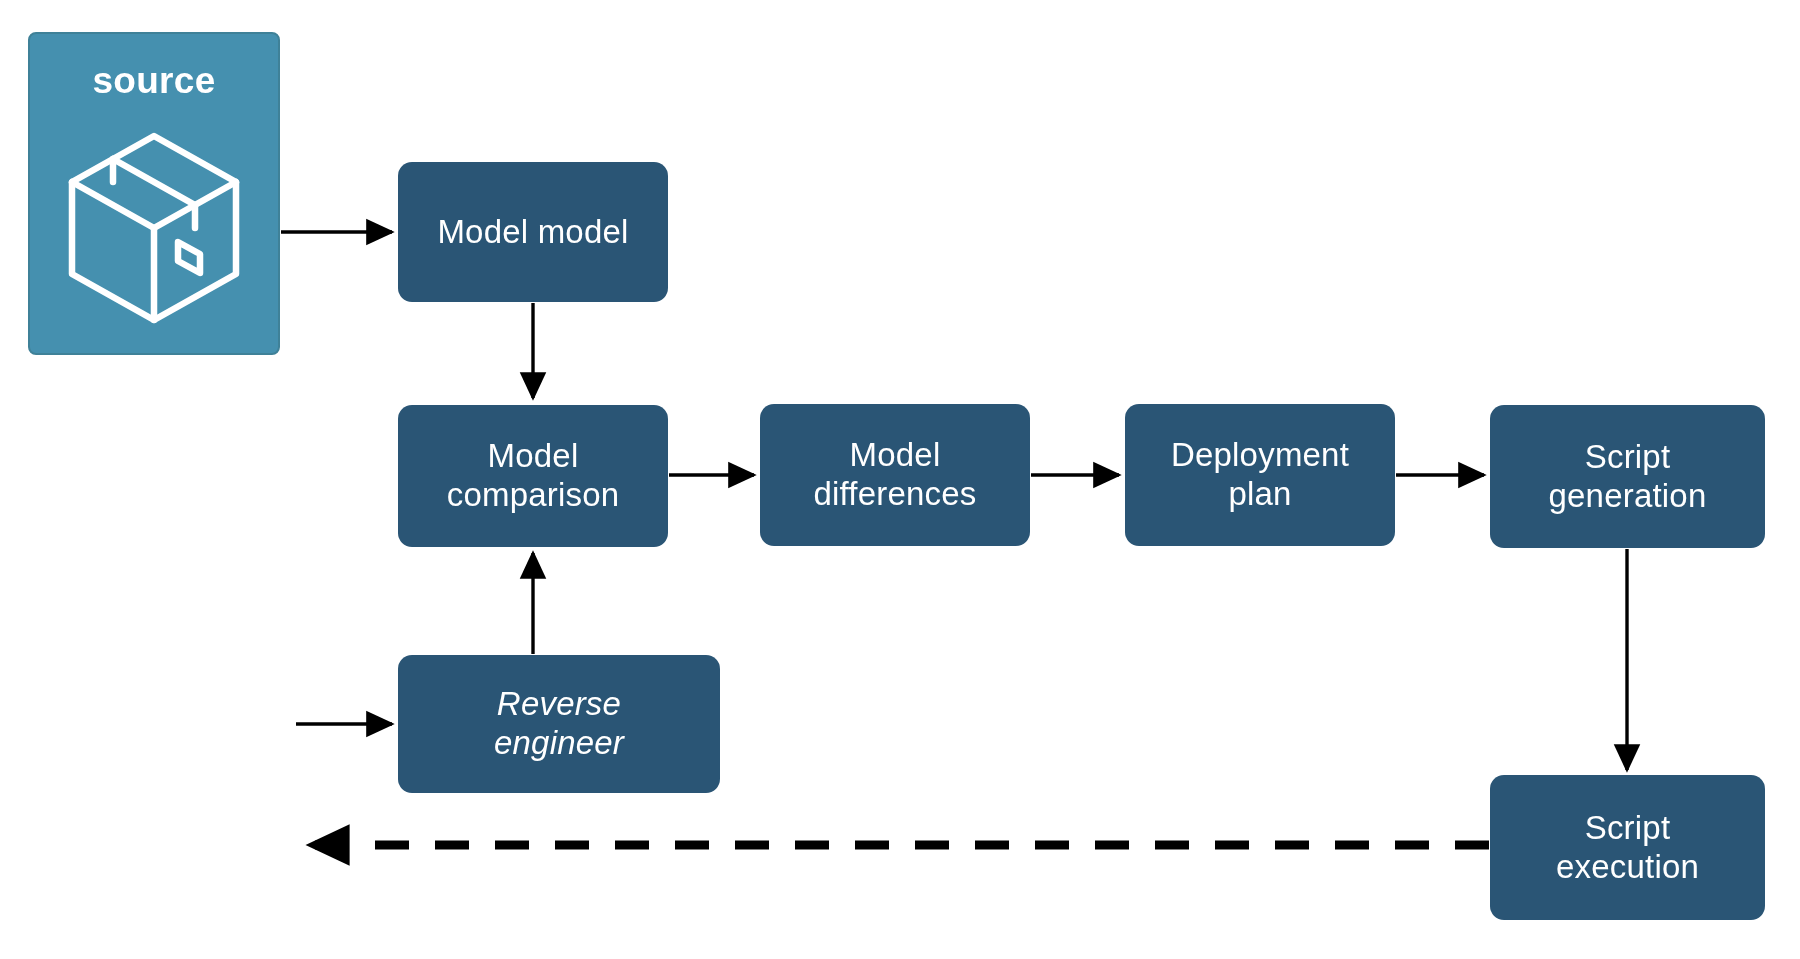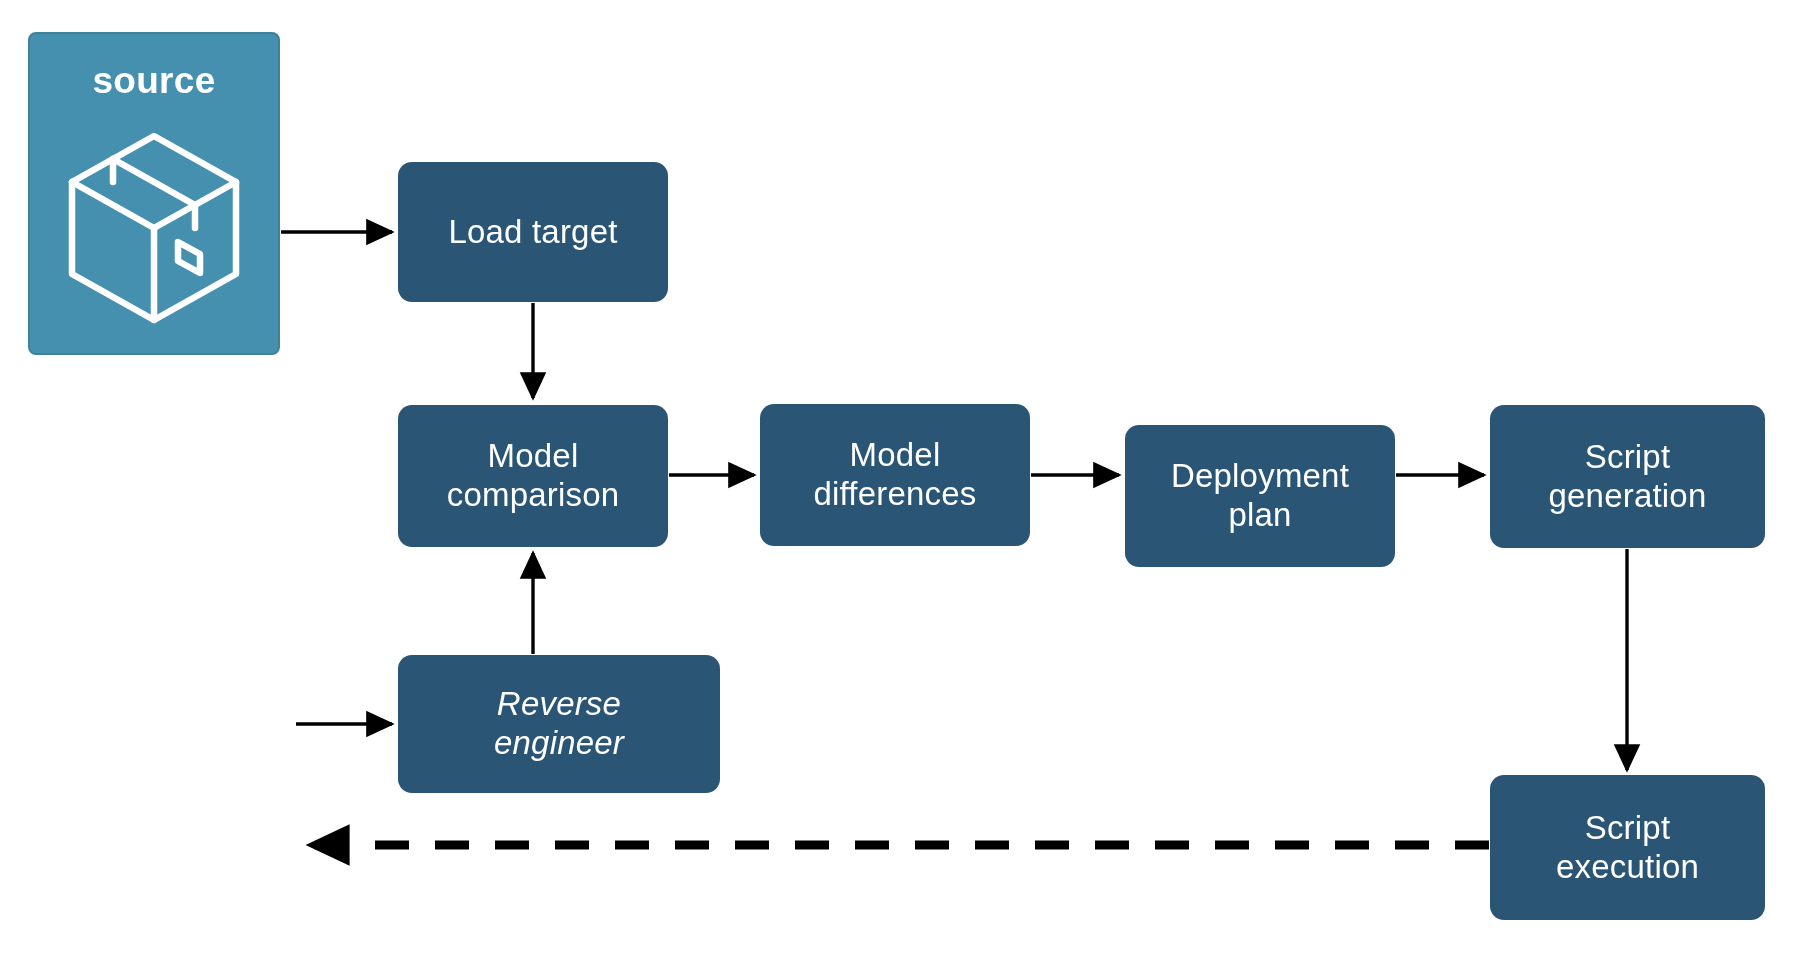--- a/index.html
+++ b/index.html
@@ -133,34 +133,34 @@
         <path d="M129 75 L129 98"></path>
         <path d="M47 29 L47 52"></path>
 
         <path d="M112 112 L134 124 L134 143 L112 131 Z"></path>
       </svg>
     </div>
   </div>
 
 
   <div class="node proc" style="left:398px; top:162px; width:270px; height:140px;">
-    <span class="proc-label">Load target</span>
+    <span class="proc-label">Model model</span>
   </div>
 
   <div class="node proc" style="left:398px; top:405px; width:270px; height:142px;">
     <span class="proc-label">Model
 comparison</span>
   </div>
 
   <div class="node proc" style="left:760px; top:404px; width:270px; height:142px;">
     <span class="proc-label">Model
 differences</span>
   </div>
 
-  <div class="node proc" style="left:1125px; top:404px; width:270px; height:142px;margin-top:21px;">
+  <div class="node proc" style="left:1125px; top:404px; width:270px; height:142px;">
     <span class="proc-label">Deployment
 plan</span>
   </div>
 
   <div class="node proc" style="left:1490px; top:405px; width:275px; height:143px;">
     <span class="proc-label">Script
 generation</span>
   </div>
 
   <div class="node proc" style="left:1490px; top:775px; width:275px; height:145px;">

